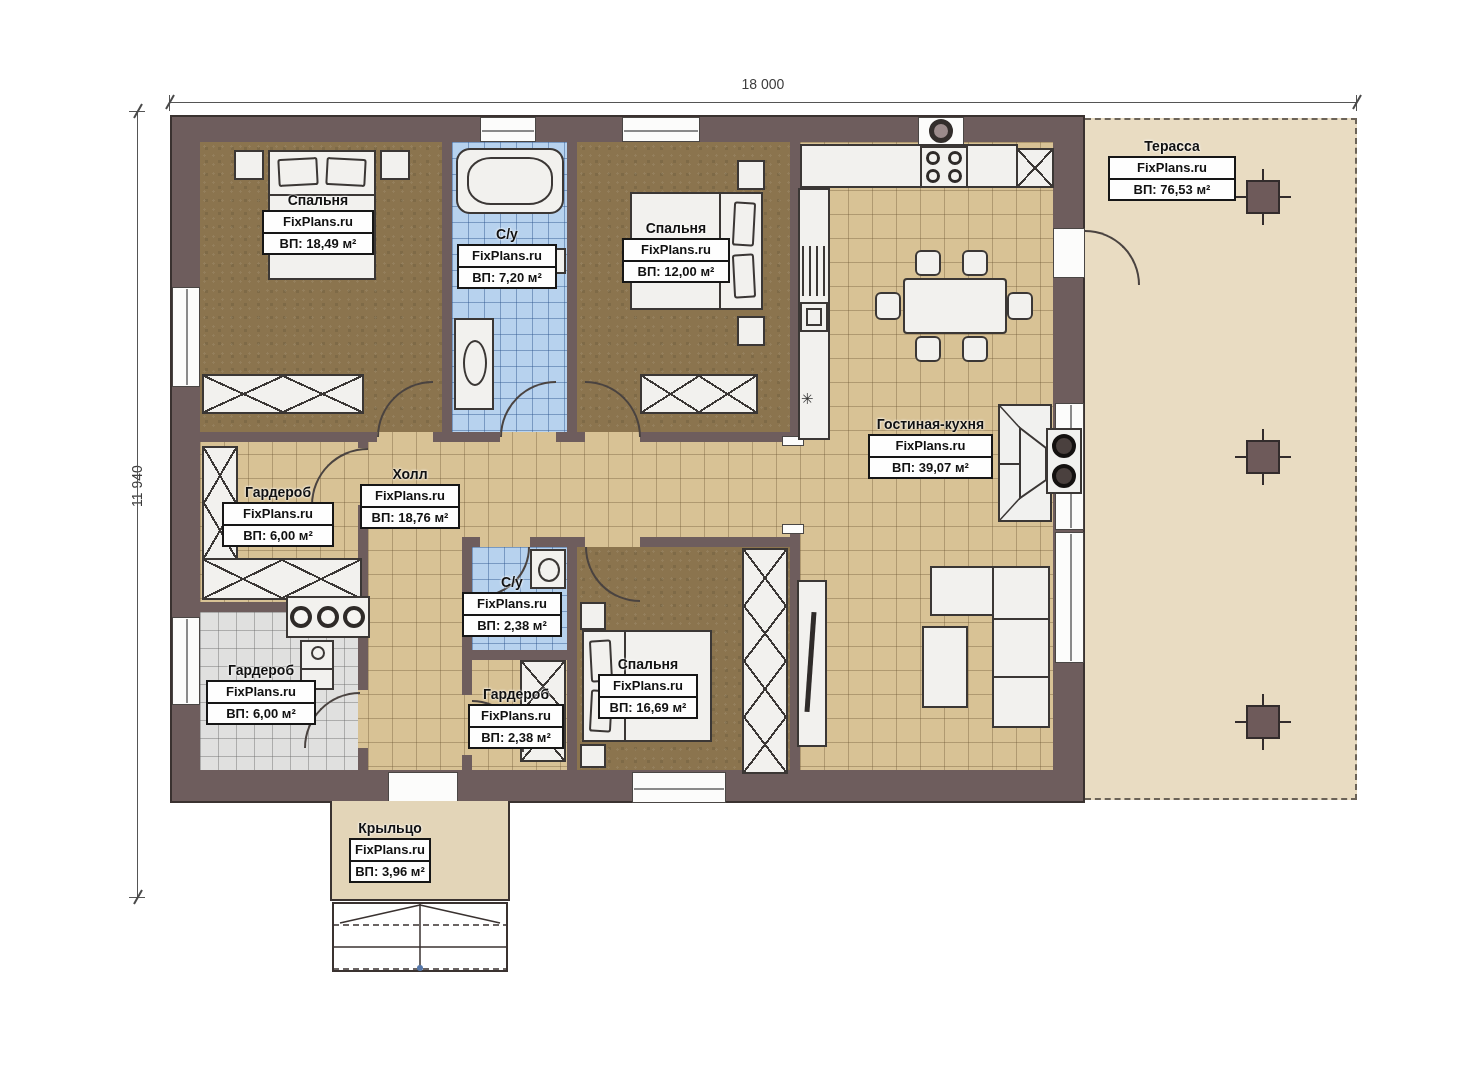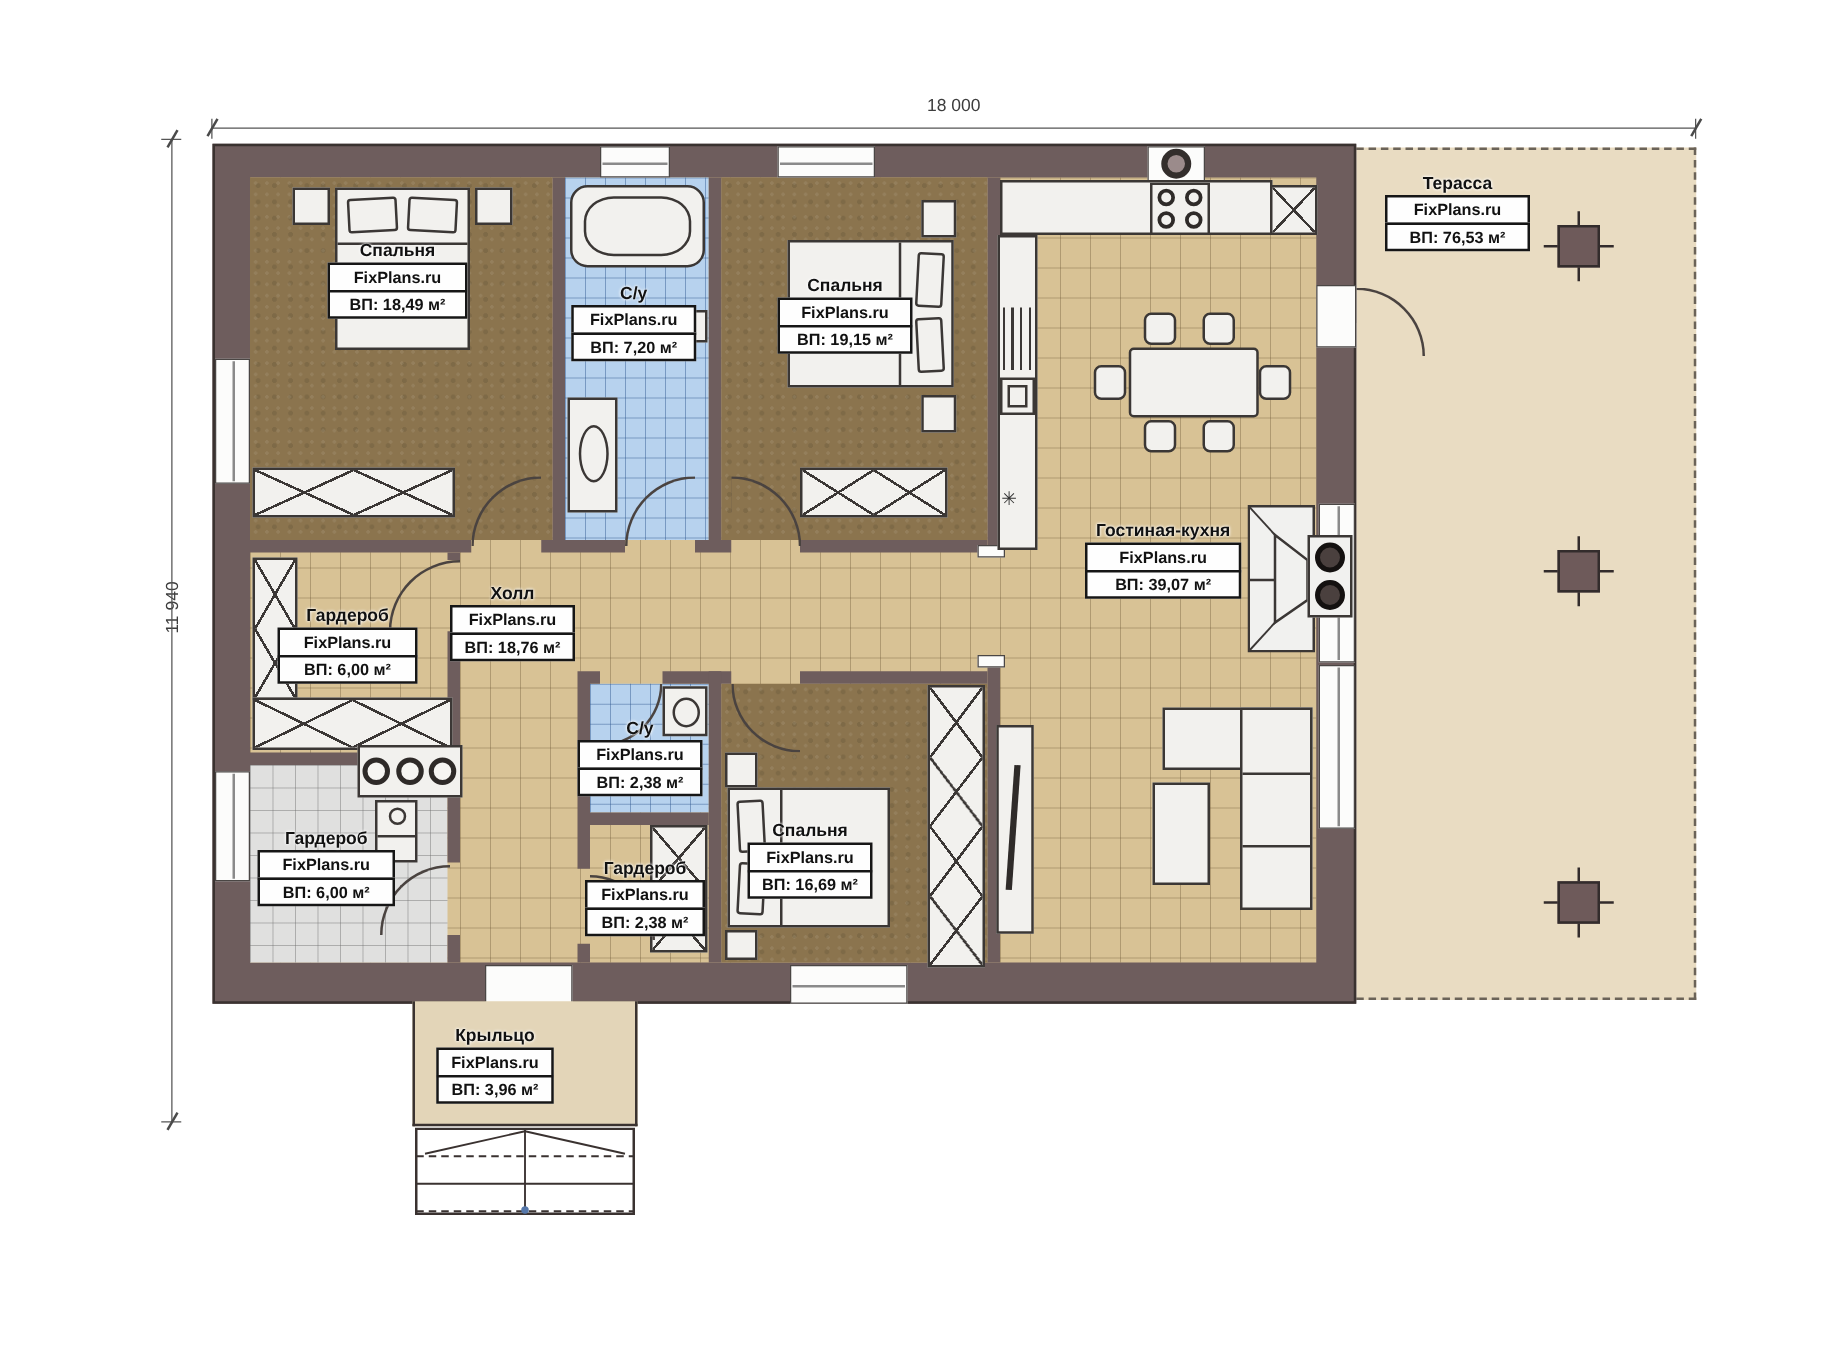--- a/index.html
+++ b/index.html
@@ -258,23 +258,23 @@
     <span class="rbox">ВП: 18,49 м²</span>
   </div>
   <div class="rlabel" style="left:457px;top:226px;width:100px;">
     <span class="rname">С/у</span>
     <span class="rbox">FixPlans.ru</span>
     <span class="rbox">ВП: 7,20 м²</span>
   </div>
   <div class="rlabel" style="left:622px;top:220px;width:108px;">
     <span class="rname">Спальня</span>
     <span class="rbox">FixPlans.ru</span>
-    <span class="rbox">ВП: 19,15 м²</span>
-  </div>
-  <div class="rlabel" style="left:1108px;top:138px;width:116px;">
+    <span class="rbox">ВП: 12,00 м²</span>
+  </div>
+  <div class="rlabel" style="left:1108px;top:138px;width:128px;">
     <span class="rname">Терасса</span>
     <span class="rbox">FixPlans.ru</span>
     <span class="rbox">ВП: 76,53 м²</span>
   </div>
   <div class="rlabel" style="left:868px;top:416px;width:125px;">
     <span class="rname">Гостиная-кухня</span>
     <span class="rbox">FixPlans.ru</span>
     <span class="rbox">ВП: 39,07 м²</span>
   </div>
   <div class="rlabel" style="left:222px;top:484px;width:112px;">
@@ -300,19 +300,19 @@
   <div class="rlabel" style="left:468px;top:686px;width:96px;">
     <span class="rname">Гардероб</span>
     <span class="rbox">FixPlans.ru</span>
     <span class="rbox">ВП: 2,38 м²</span>
   </div>
   <div class="rlabel" style="left:598px;top:656px;width:100px;">
     <span class="rname">Спальня</span>
     <span class="rbox">FixPlans.ru</span>
     <span class="rbox">ВП: 16,69 м²</span>
   </div>
-  <div class="rlabel" style="left:349px;top:820px;width:94px;text-align:center;">
+  <div class="rlabel" style="left:349px;top:820px;width:82px;text-align:center;">
     <span class="rname">Крыльцо</span>
     <span class="rbox">FixPlans.ru</span>
     <span class="rbox">ВП: 3,96 м²</span>
   </div>
 
 </div>
 
 </body></html>

